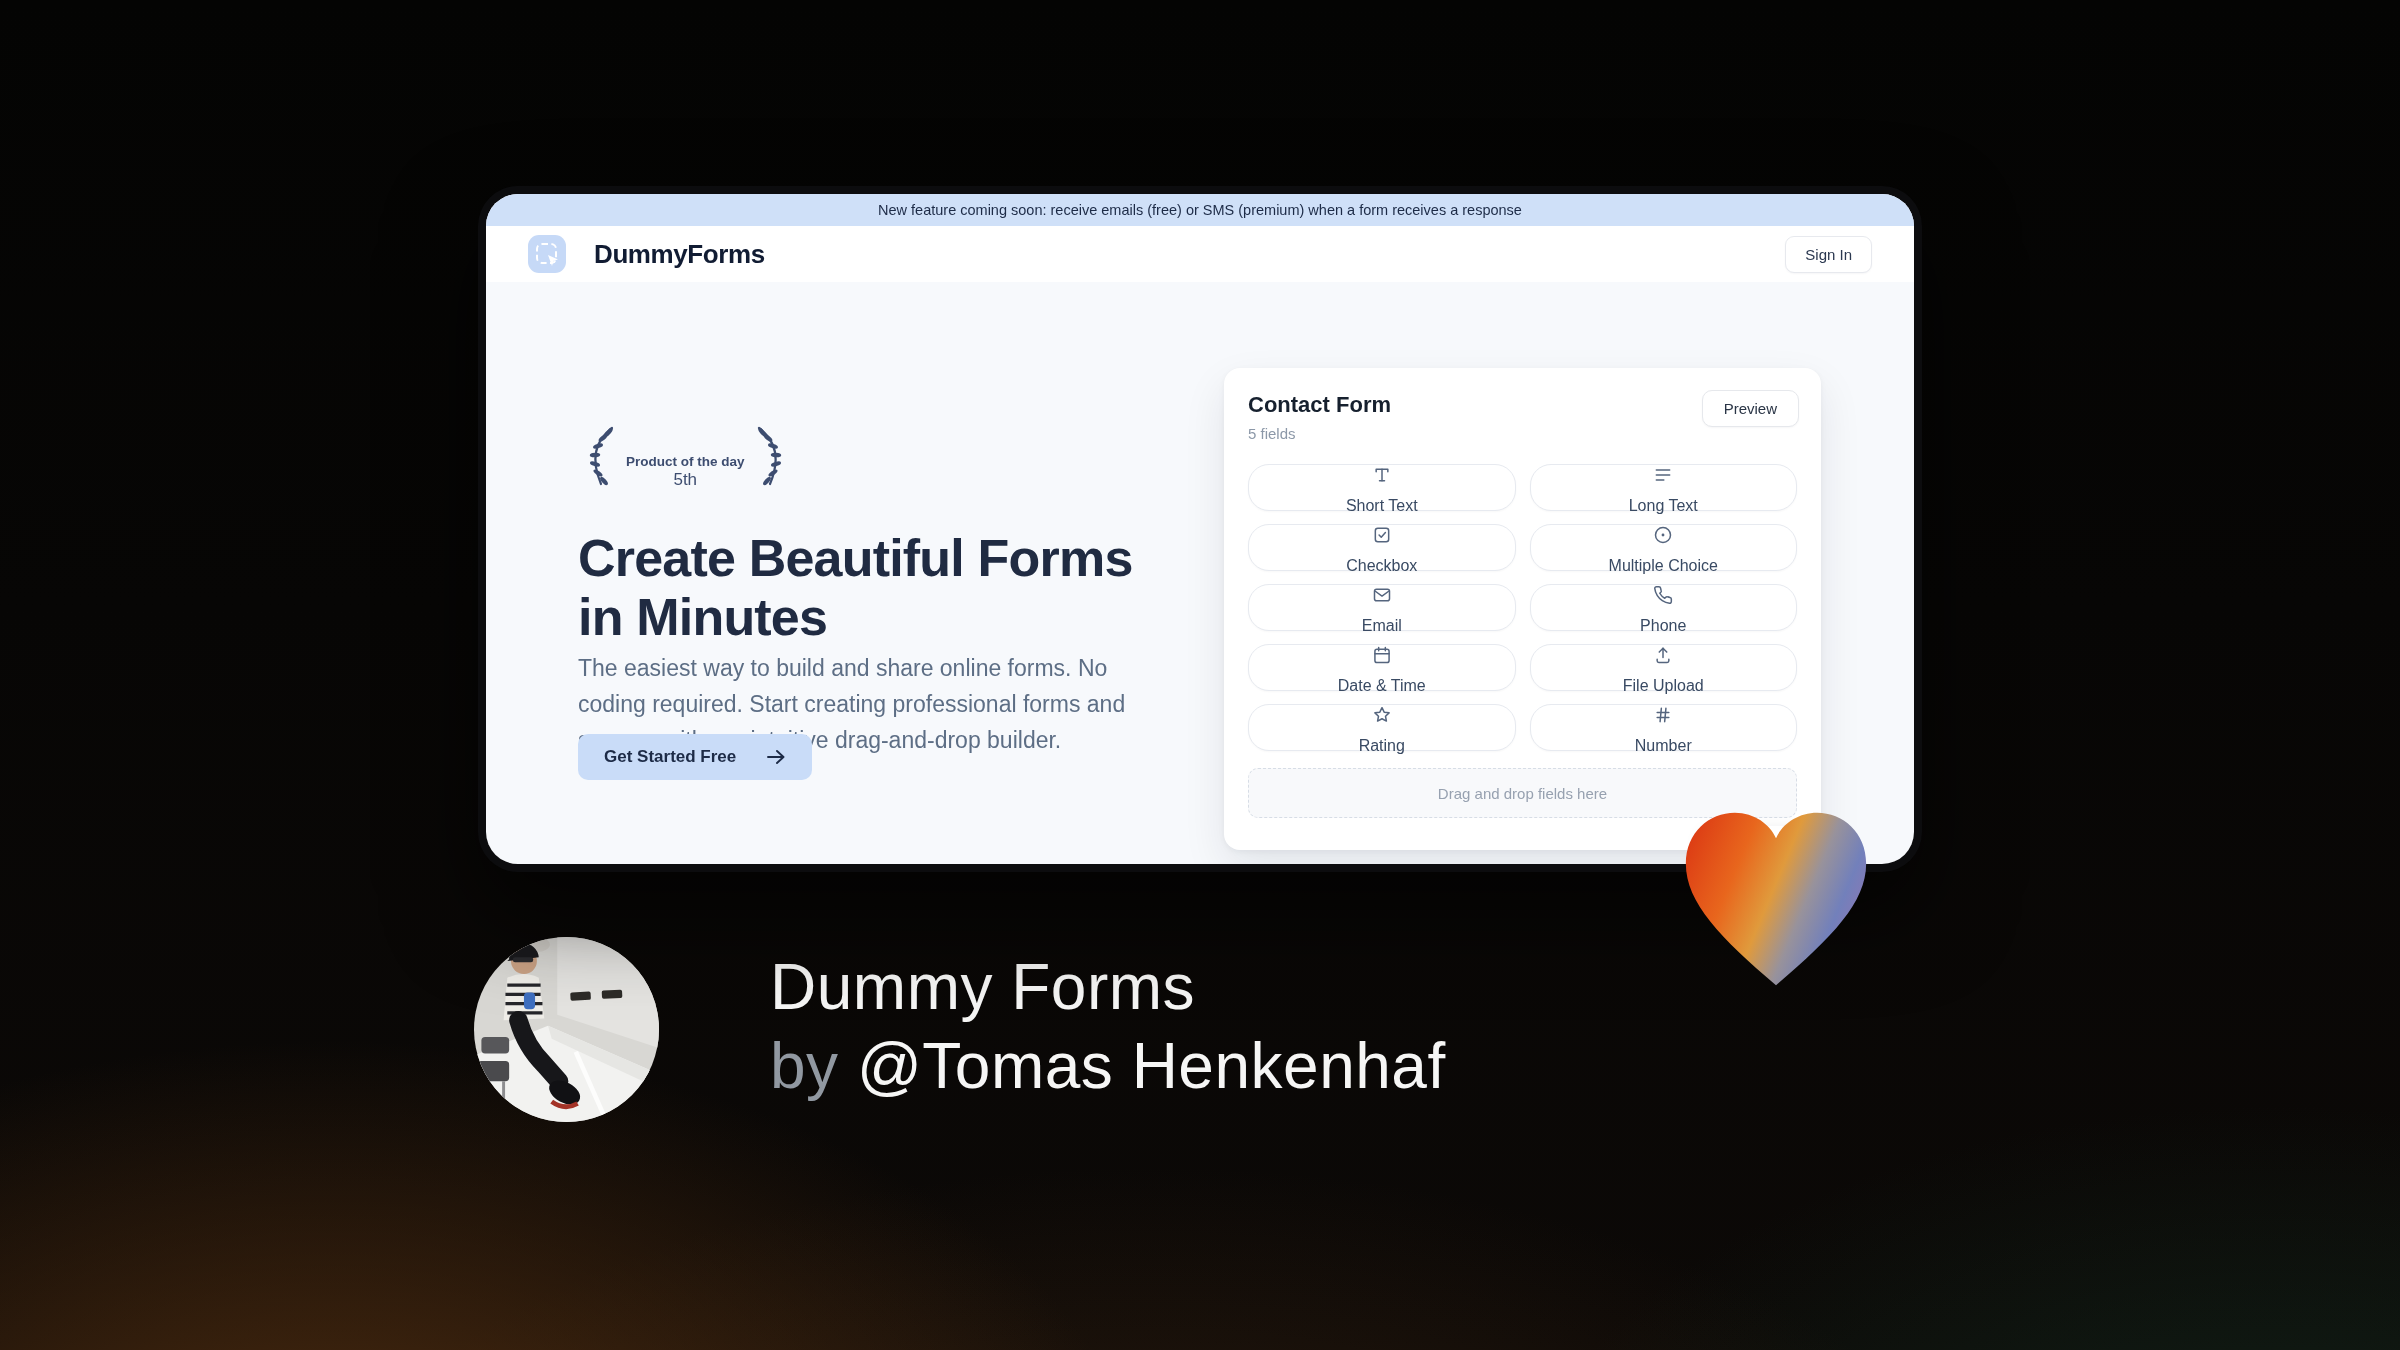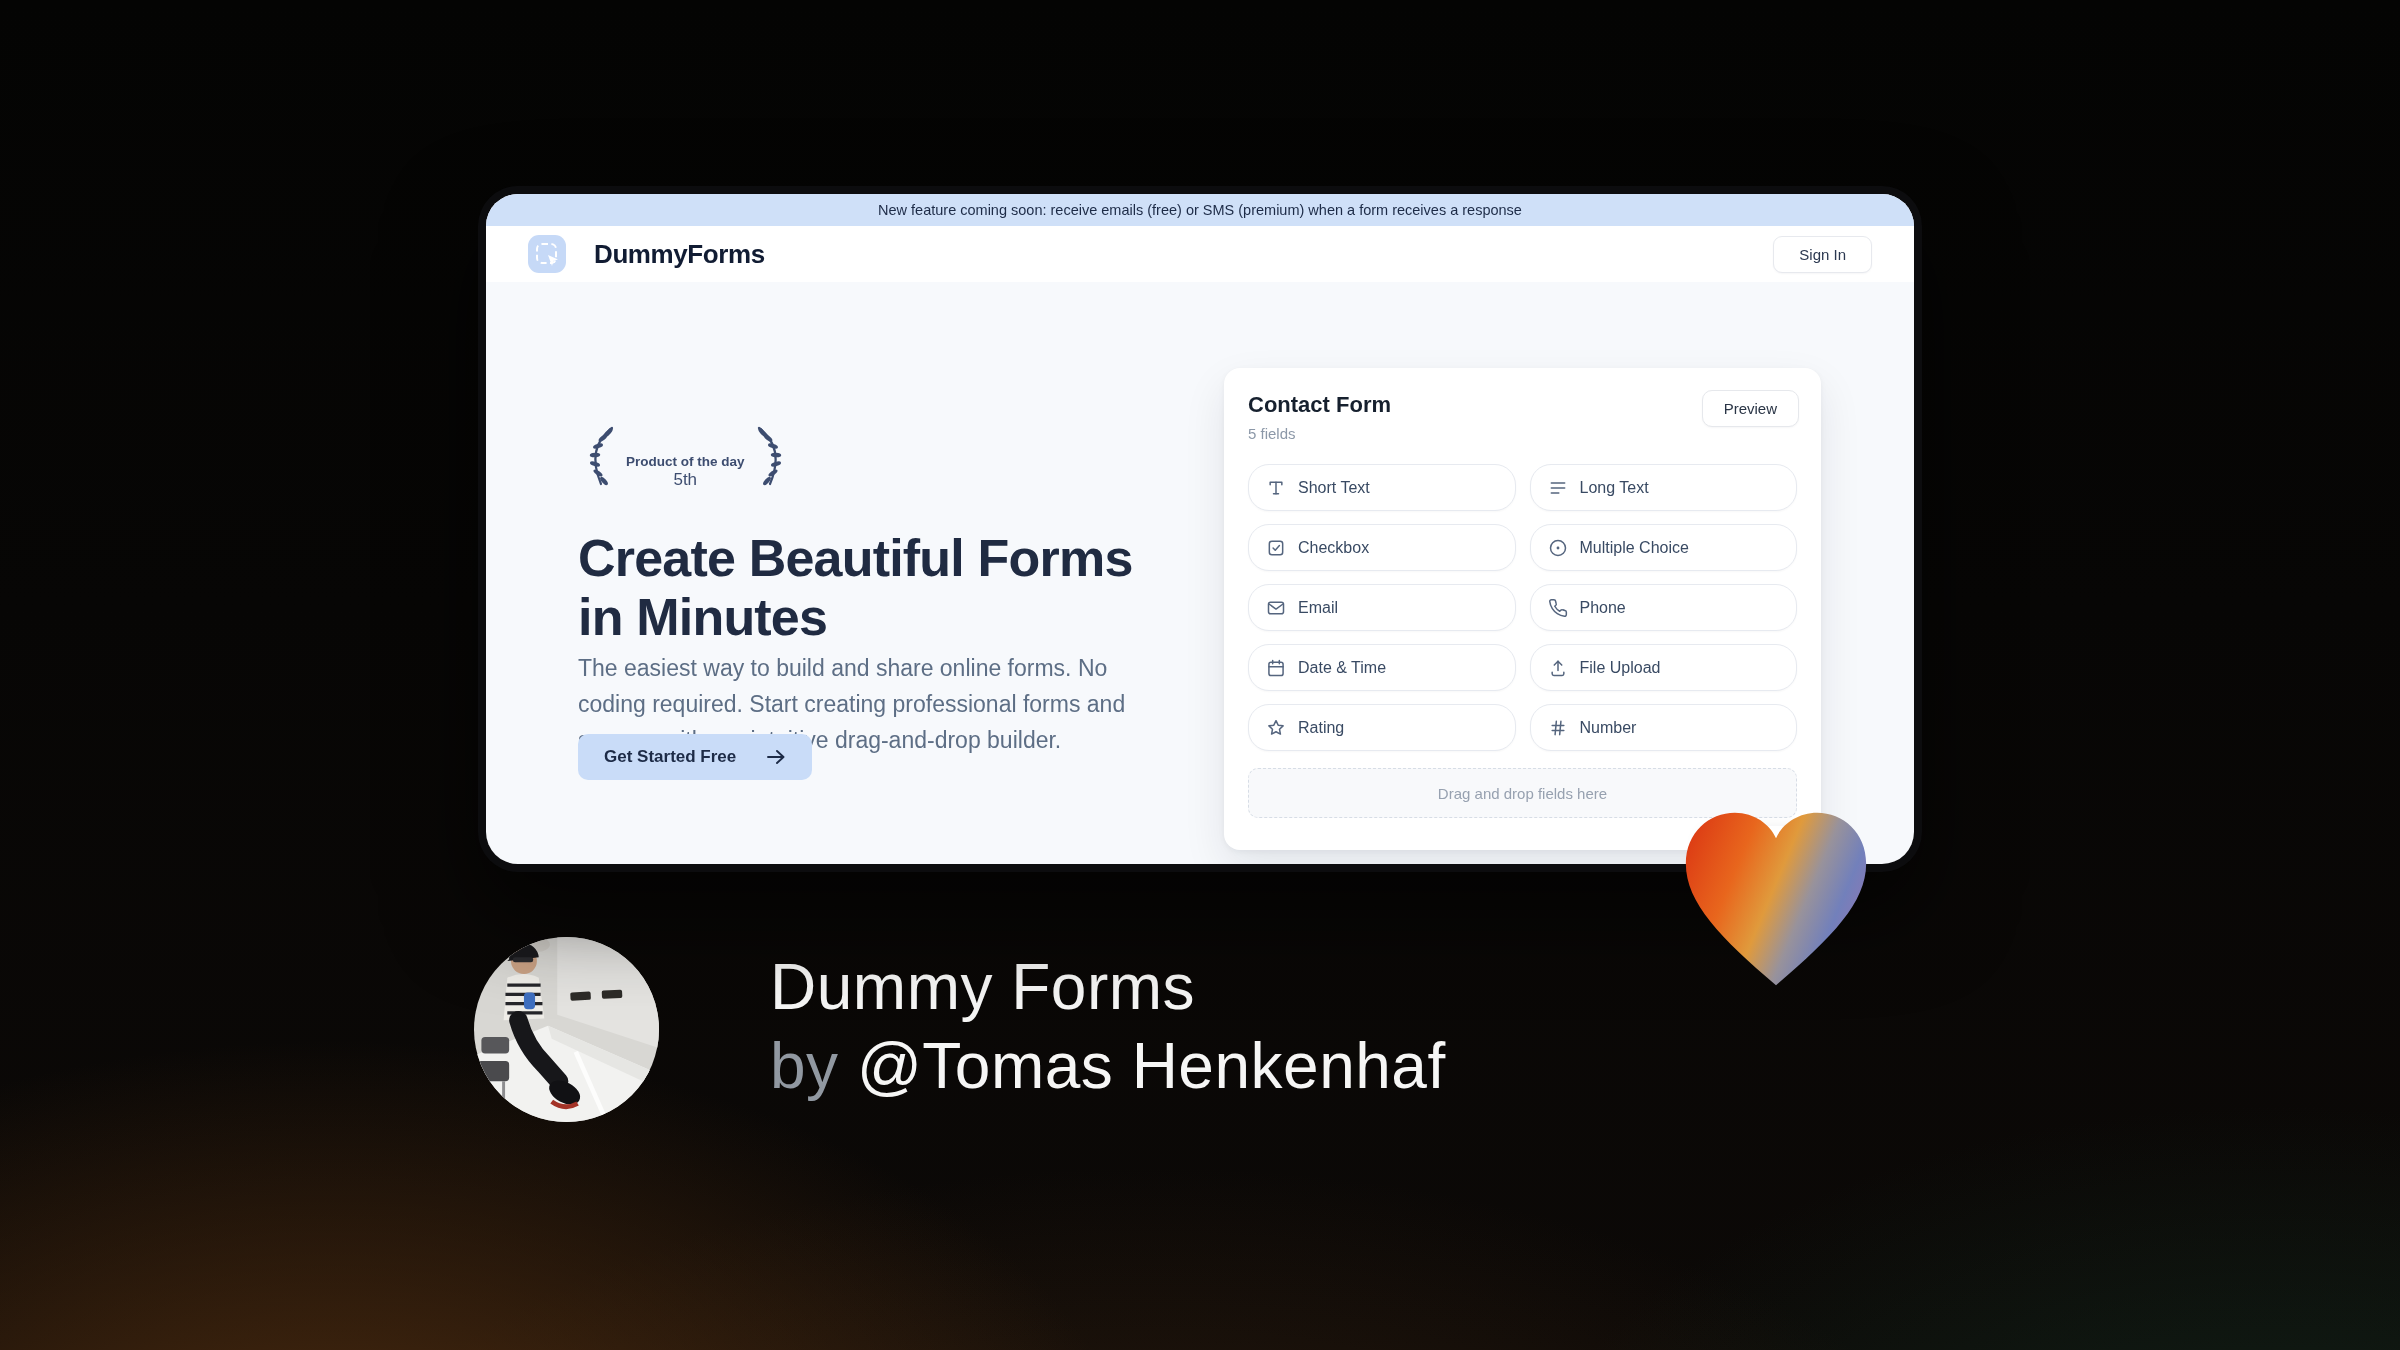--- a/index.html
+++ b/index.html
@@ -35,21 +35,21 @@
   .brand{display:flex;align-items:center;gap:28px;}
   .brand-icon{
     width:38px;height:38px;border-radius:11px;background:#c6d9f7;position:relative;flex:0 0 auto;
   }
   .brand-icon .dash-box{
     position:absolute;left:8px;top:8px;width:21px;height:21px;border:2.2px dashed #ffffff;border-radius:6px;
   }
   .brand-icon svg{position:absolute;right:6px;bottom:6px;}
   .brand-name{font-size:26px;font-weight:700;color:#111c33;letter-spacing:-0.4px;}
   .signin{
-    background:#fff;border:1px solid #e7e9ee;border-radius:9px;padding:9px 25px;
+    background:#fff;border:1px solid #e7e9ee;border-radius:9px;padding:9px 19px;
     font-size:15px;font-weight:500;color:#2b3850;box-shadow:0 1px 2px rgba(16,24,40,.04);cursor:pointer;
   }
 
   .hero{position:relative;flex:1;}
 
   
   .laurel-badge{position:absolute;left:92px;top:140px;display:flex;align-items:center;gap:4px;color:#3d4d70;}
   .laurel-center{display:flex;flex-direction:column;align-items:center;gap:1px;margin-top:32px;}
   .laurel-line1{font-size:13.5px;font-weight:700;}
   .laurel-line2{font-size:17px;font-weight:400;}
@@ -81,21 +81,21 @@
     box-shadow:0 1px 2px rgba(16,24,40,.04);
     margin-left:36px;
   }
   .field-grid{
     position:absolute;left:24px;top:96px;width:549px;
     display:grid;grid-template-columns:1fr 1fr;gap:13px 14px;
   }
   .field-btn{
     display:flex;align-items:center;gap:12px;height:47px;padding:0 17px;cursor:grab;
     background:#fff;border:1px solid #e7eaf0;border-radius:21px;
-    font-size:16px;font-weight:500;color:#394a63;box-shadow:0 1px 2px rgba(16,24,40,.03);
+    font-size:16px;font-weight:500;color:#394a63;box-shadow:0 1px 2px rgba(16,24,40,.03);flex-direction:column;
   }
   .field-btn svg{flex:0 0 auto;}
   .dropzone{
     position:absolute;left:24px;top:400px;width:549px;height:50px;
     border:1.6px dashed #d7dde6;border-radius:10px;background:#f8f9fb;
     display:flex;align-items:center;justify-content:center;
     font-size:15px;color:#97a1b0;
   }
   .live-badge{
     position:absolute;right:16px;bottom:-14px;height:38px;background:#ffffff;border-radius:11px;

